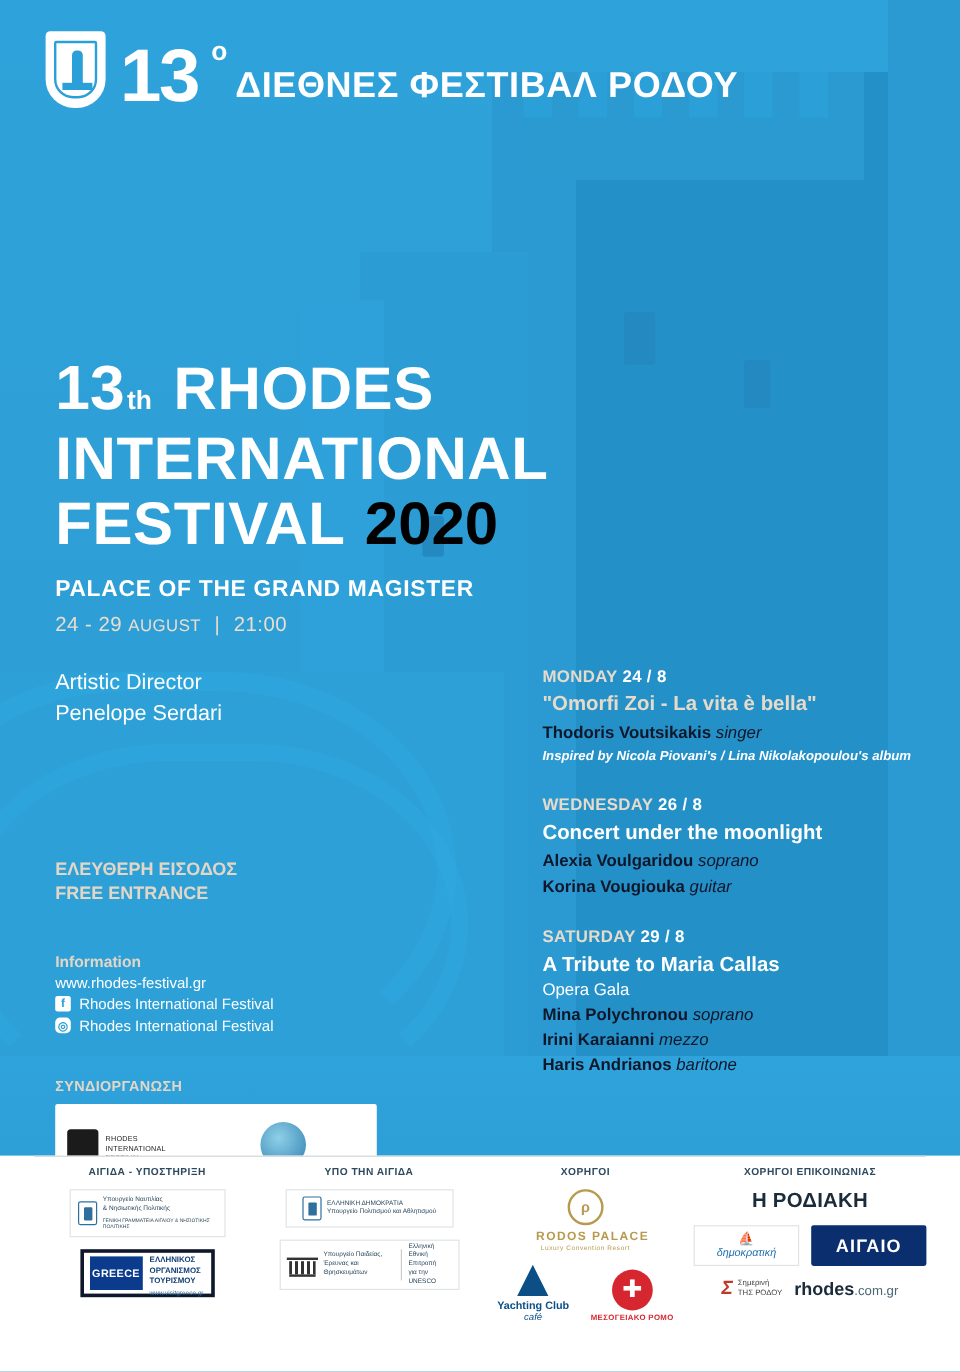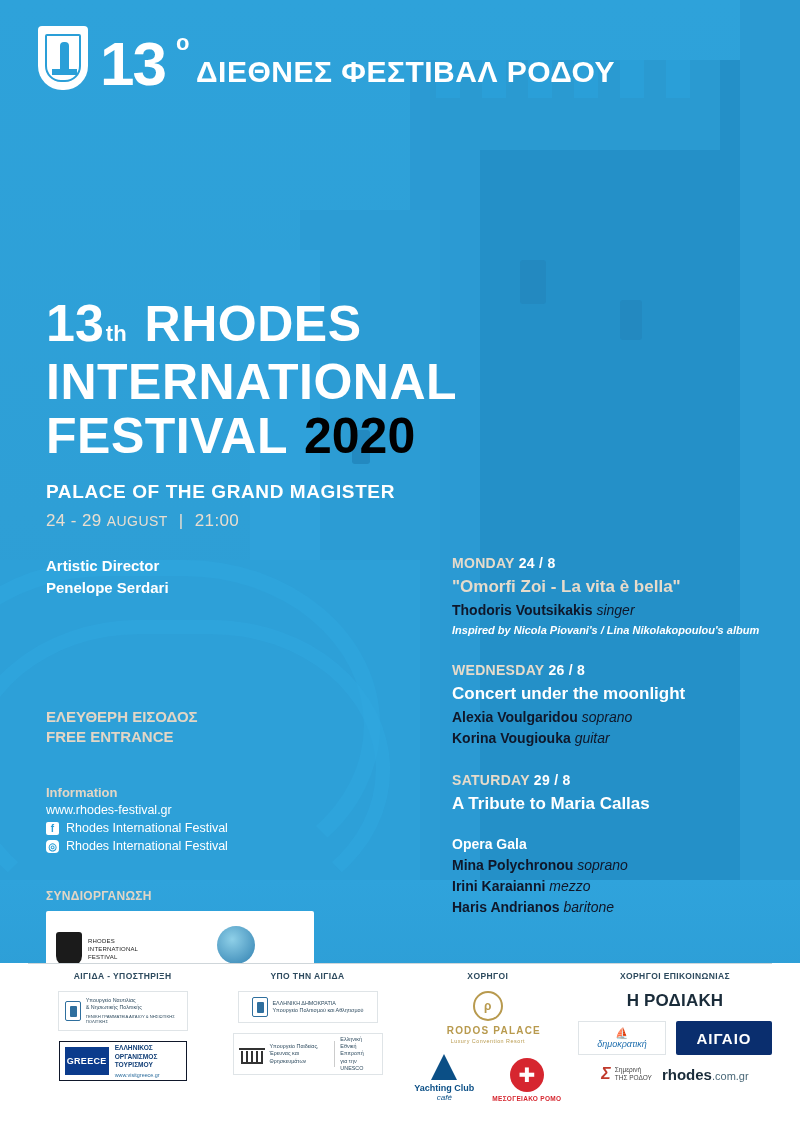--- a/index.html
+++ b/index.html
@@ -126,21 +126,21 @@
     margin-top: 18px; font-size: 19px; font-weight: bold; color: #ffffff; letter-spacing: .6px;
   }
   .t-dates {
     margin-top: 8px; font-size: 17px; color: #e9ded0; letter-spacing: .4px;
   }
   .t-dates .sm { font-size: 14px; }
   .t-dates .sep { color: #e9ded0; margin: 0 6px; }
 
   
   .lcol { position: absolute; left: 46px; top: 555px; width: 330px; color: #ffffff; }
-  .art-dir { font-size: 15px; line-height: 1.45; font-weight: bold; }
+  .art-dir { font-size: 18px; line-height: 1.45; }
   .free {
     margin-top: 108px; font-size: 15px; font-weight: bold; color: #e2d6c6; line-height: 1.35;
   }
   .info-h { margin-top: 38px; font-size: 13px; font-weight: bold; color: #e2d6c6; }
   .info-url { font-size: 12.5px; color: #ffffff; margin-top: 3px; }
   .soc { display: flex; align-items: center; gap: 7px; margin-top: 4px; }
   .soc-ic {
     width: 13px; height: 13px; background: #ffffff; color: #2a9fd8;
     font-size: 10px; font-weight: bold; display: flex; align-items: center; justify-content: center;
     border-radius: 2px; flex: 0 0 auto;
@@ -166,21 +166,21 @@
   
   .prog { position: absolute; left: 452px; top: 555px; width: 320px; color: #ffffff; }
   .ev { margin-bottom: 26px; }
   .ev-day { font-size: 14px; font-weight: bold; color: #e6dbcb; letter-spacing: .3px; }
   .ev-day .d { color: #ffffff; }
   .ev-title { font-size: 17px; font-weight: bold; color: #ffffff; margin-top: 6px; }
   .ev-title.beige { color: #e6dbcb; }
   .ev-line { font-size: 14px; font-weight: bold; color: #0f172a; margin-top: 5px; }
   .ev-line .role { font-weight: normal; font-style: italic; }
   .ev-note { font-size: 11px; font-style: italic; color: #ffffff; margin-top: 6px; font-weight: bold; }
-  .ev-sub { font-size: 14px; font-weight: bold; color: #ffffff; margin-top: 22px; }
+  .ev-sub { font-size: 14px; font-weight: normal; color: #ffffff; margin-top: 2px; }
 
   
   .footer {
     position: absolute; left: 0; bottom: 0; width: 800px; height: 180px;
     background: #ffffff;
   }
   .f-rule { position: absolute; left: 28px; right: 28px; top: 0; height: 1px; background: #cfd6da; }
   .f-cols { position: absolute; left: 28px; right: 28px; top: 8px; display: flex; }
   .f-col { flex: 1; text-align: center; }
   .f-col.c1 { flex: 1.05; }
@@ -194,21 +194,21 @@
   .mini-txt { font-size: 5.4px; color: #2d4a5e; line-height: 1.35; text-align: left; }
   .blue-emb {
     width: 16px; height: 20px; border: 1px solid #2f6f9e; border-radius: 2px;
     flex: 0 0 auto; position: relative;
   }
   .blue-emb:after {
     content: ""; position: absolute; left: 4px; top: 4px; width: 7px; height: 11px;
     background: #2f6f9e; border-radius: 1px;
   }
   .greece-logo {
-    width: 128px; height: 40px; border: 1px solid #0f172a; display: flex; align-items: center; gap: 6px;
+    width: 112px; height: 40px; border: 3px solid #0f172a; display: flex; gap: 6px;
     padding: 3px 5px;
   }
   .greece-badge {
     width: 44px; height: 28px; background: #0b3b8c; color: #ffffff; font-size: 9px; font-weight: bold;
     display: flex; align-items: center; justify-content: center; letter-spacing: .3px;
   }
   .greece-txt { font-size: 6.6px; font-weight: bold; color: #123f77; line-height: 1.3; text-align: left; }
   .greece-url { font-size: 5.4px; color: #2f6f9e; margin-top: 2px; }
 
   .unesco {

